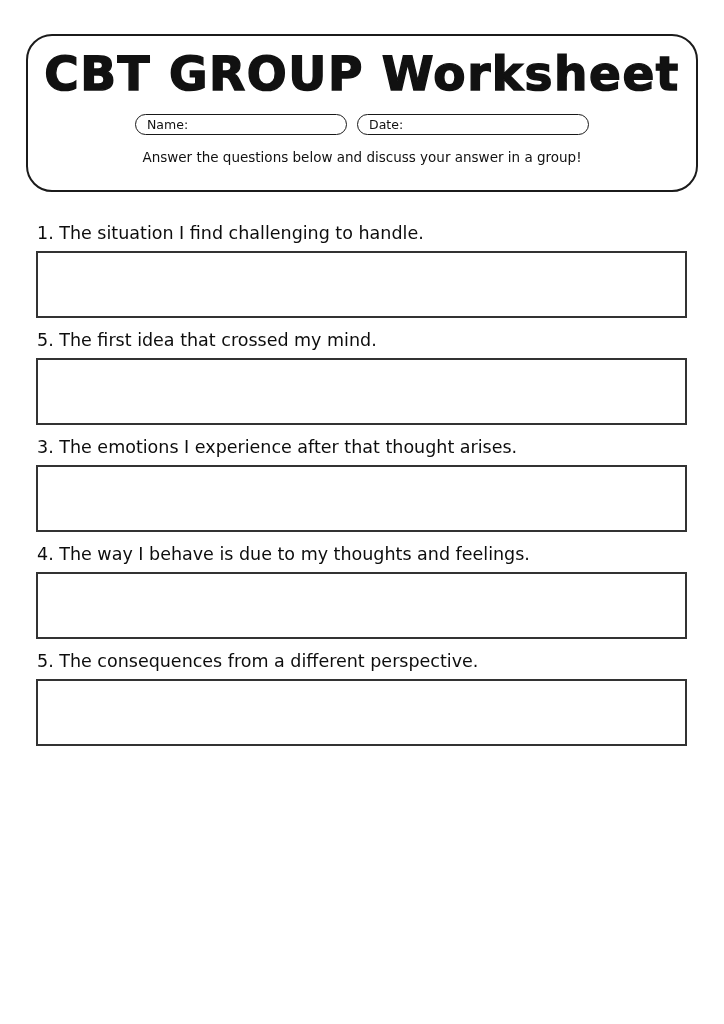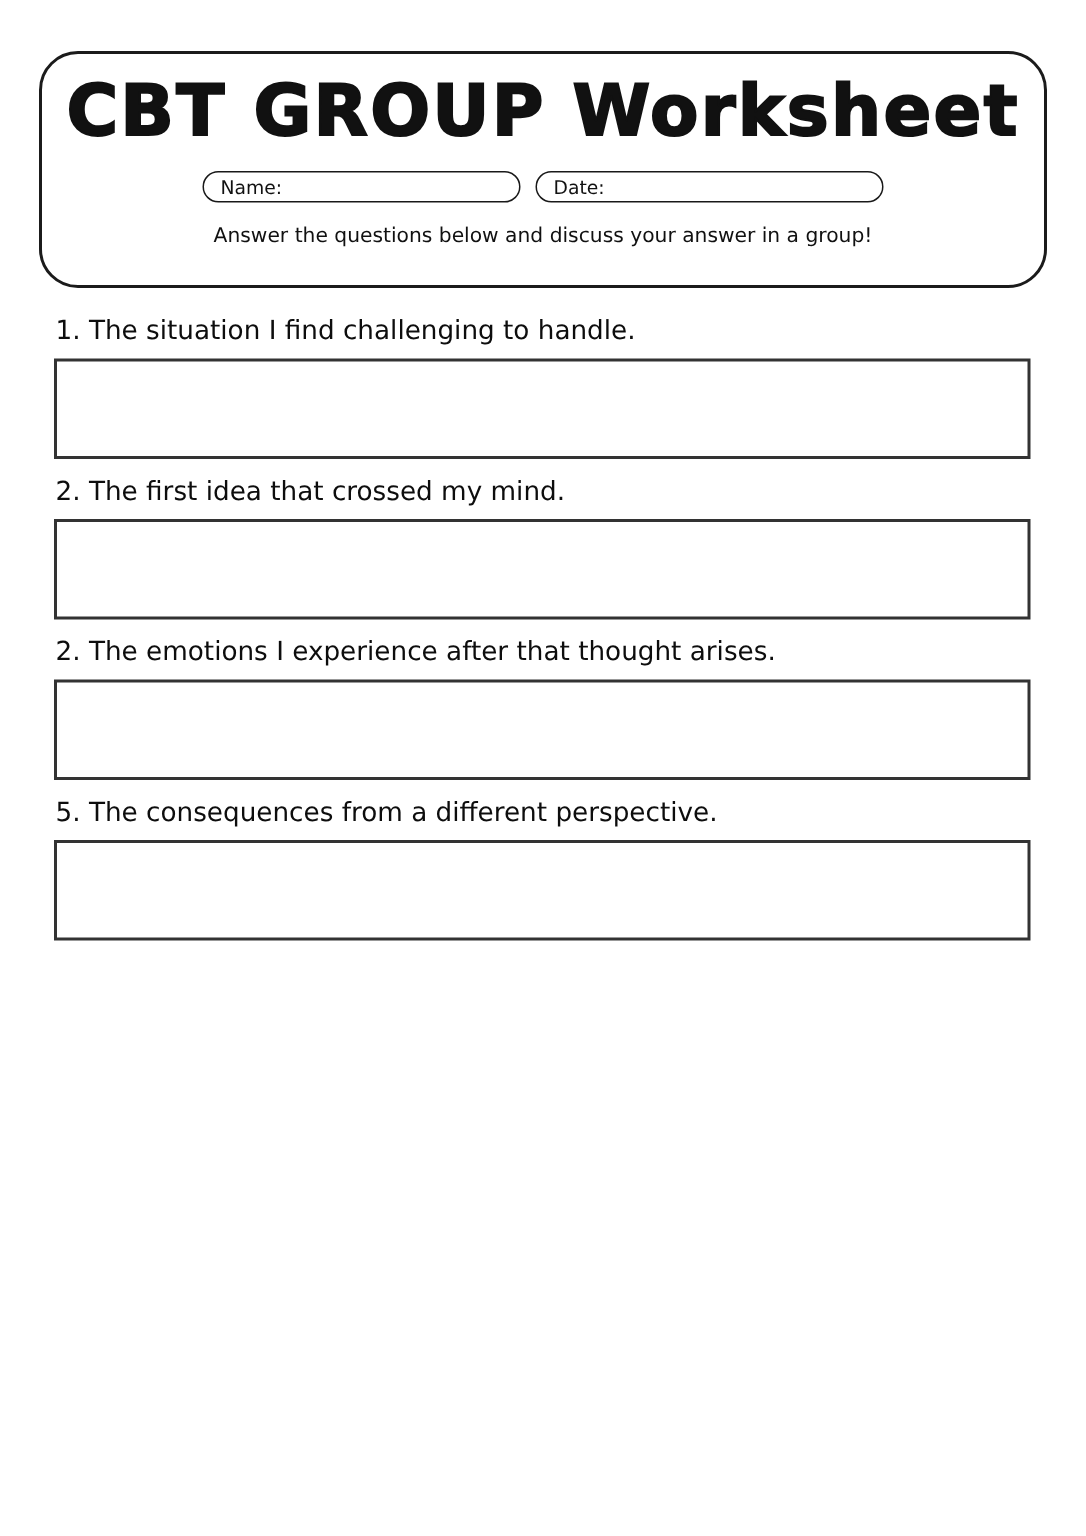--- a/index.html
+++ b/index.html
@@ -97,21 +97,21 @@
     font-weight: 400;
     color: #111111;
     text-align: right;
     white-space: nowrap;
   }
 
   
   .questions {
     position: absolute;
     left: 36px;
-    top: 208px;
+    top: 220px;
     width: 652px;
   }
 
   .question-block {
     margin-bottom: 0;
   }
 
   .question-text {
     font-family: "DejaVu Sans", sans-serif;
     font-size: 17.5px;
@@ -159,29 +159,33 @@
   </div>
 
   <div class="questions">
 
     <div class="question-block">
       <p class="question-text">1. The situation I find challenging to handle.</p>
       <div class="answer-box"></div>
     </div>
 
     <div class="question-block">
-      <p class="question-text">2. The first idea that crossed my mind.</p>
+      <p class="question-text">5. The first idea that crossed my mind.</p>
       <div class="answer-box"></div>
     </div>
 
     <div class="question-block">
-      <p class="question-text">2. The emotions I experience after that thought arises.</p>
+      <p class="question-text">3. The emotions I experience after that thought arises.</p>
       <div class="answer-box"></div>
     </div>
 
+    <div class="question-block">
+      <p class="question-text">4. The way I behave is due to my thoughts and feelings.</p>
+      <div class="answer-box"></div>
+    </div>
 
     <div class="question-block">
       <p class="question-text">5. The consequences from a different perspective.</p>
       <div class="answer-box"></div>
     </div>
 
 
 
   </div>
 

